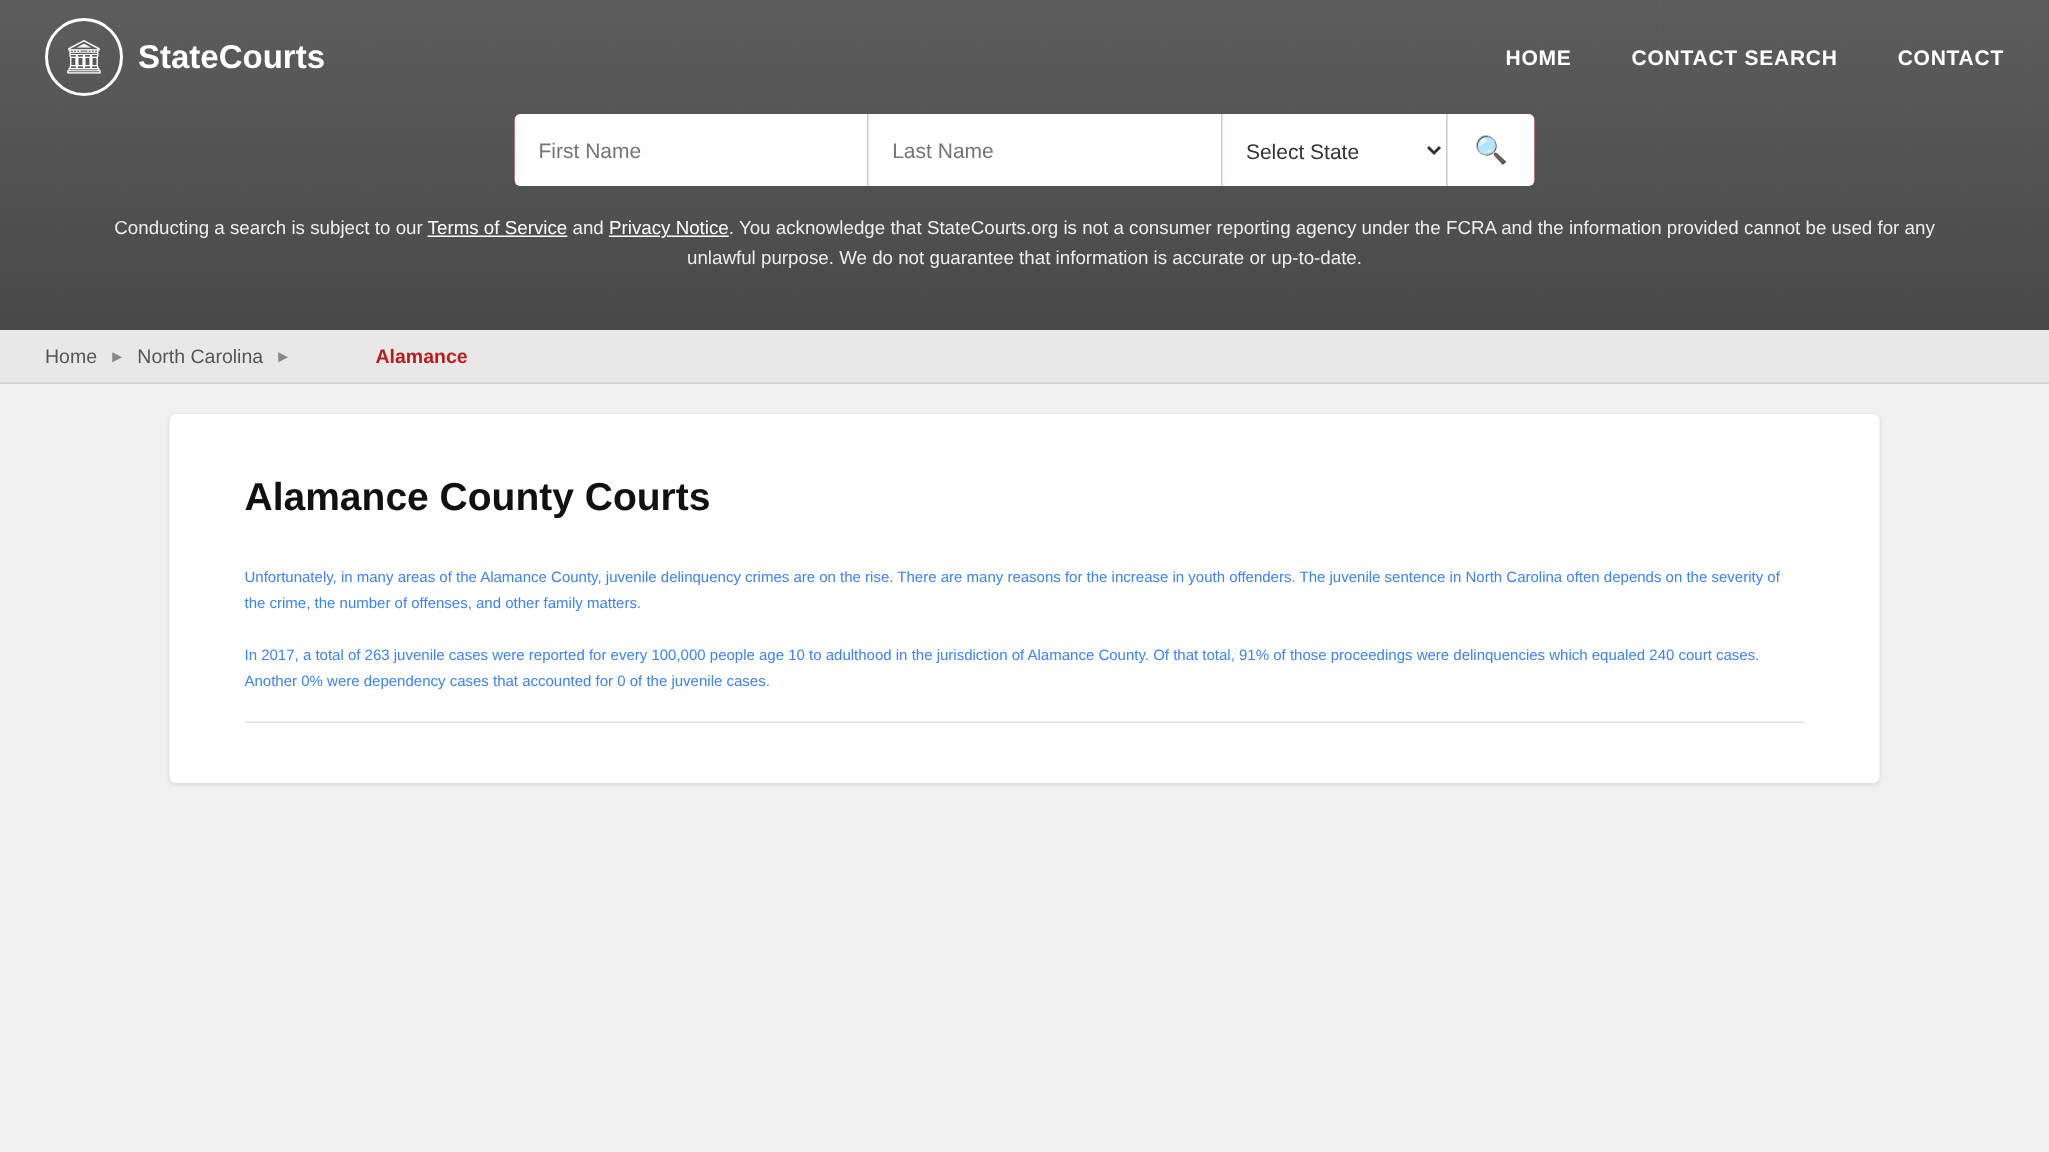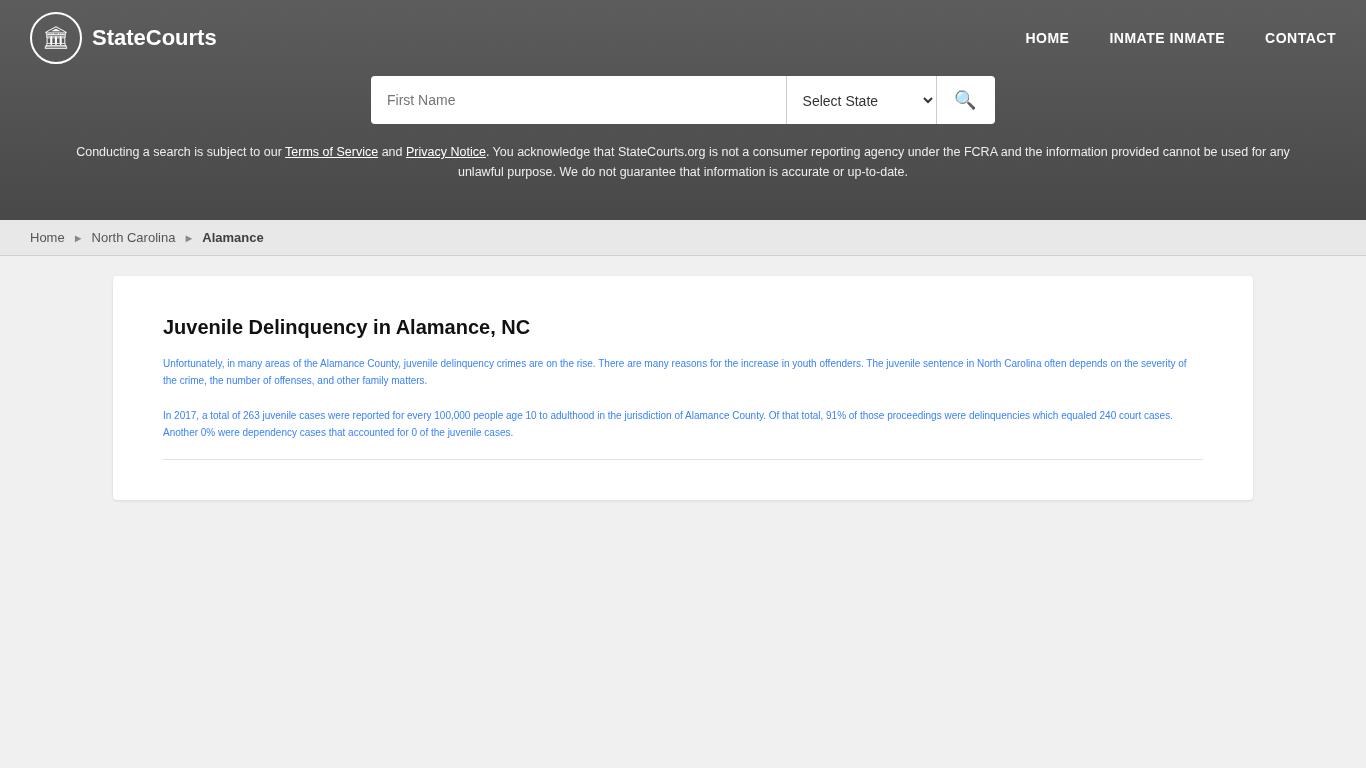--- a/index.html
+++ b/index.html
@@ -82,21 +82,21 @@
     .search-bar-container {
       display: flex;
       justify-content: center;
       padding: 0 20px 18px;
     }
     .search-bar {
       display: flex;
       background: #ef4444;
       border-radius: 4px;
       overflow: hidden;
-      width: 624px;
+      width: 680px;
       height: 48px;
     }
     .search-bar input {
       flex: 1;
       border: none;
       outline: none;
       padding: 0 16px;
       font-size: 14px;
       color: #555;
       border-right: 1px solid #ccc;
@@ -151,21 +151,22 @@
     .breadcrumb a {
       color: #555;
       text-decoration: none;
     }
     .breadcrumb-sep {
       color: #888;
       font-size: 11px;
     }
     .breadcrumb-current {
       font-weight: bold;
-      color: #404040;
+      color: #b91c1c;
+      margin-left: 48px;
     }
 
     
     .main-wrapper {
       max-width: 1180px;
       margin: 0 auto;
       padding: 20px 20px;
     }
     .content-card {
       background: white;
@@ -204,29 +205,30 @@
   <div class="header-bg"></div>
   <div class="header-content">
 
     <nav class="navbar">
       <a class="logo" href="#">
         <div class="logo-icon">🏛</div>
         <span class="logo-text">StateCourts</span>
       </a>
       <div class="nav-links">
         <a class="nav-link" href="#">HOME</a>
-        <a class="nav-link" href="#">INMATE INMATE</a>
+        <a class="nav-link" href="#">CONTACT SEARCH</a>
         <a class="nav-link" href="#">CONTACT</a>
       </div>
     </nav>
 
 
     <div class="search-bar-container">
       <div class="search-bar">
         <input type="text" placeholder="First Name" style="">
+        <input type="text" placeholder="Last Name" style="">
         <select id="state-select"><option value="Select State">Select State</option><option value="Alabama">Alabama</option><option value="Alaska">Alaska</option><option value="Arizona">Arizona</option><option value="Arkansas">Arkansas</option><option value="California">California</option><option value="Colorado">Colorado</option><option value="Connecticut">Connecticut</option><option value="Delaware">Delaware</option><option value="Florida">Florida</option><option value="Georgia">Georgia</option><option value="Hawaii">Hawaii</option><option value="Idaho">Idaho</option><option value="Illinois">Illinois</option><option value="Indiana">Indiana</option><option value="Iowa">Iowa</option><option value="Kansas">Kansas</option><option value="Kentucky">Kentucky</option><option value="Louisiana">Louisiana</option><option value="Maine">Maine</option><option value="Maryland">Maryland</option><option value="Massachusetts">Massachusetts</option><option value="Michigan">Michigan</option><option value="Minnesota">Minnesota</option><option value="Mississippi">Mississippi</option><option value="Missouri">Missouri</option><option value="Montana">Montana</option><option value="Nebraska">Nebraska</option><option value="Nevada">Nevada</option><option value="New Hampshire">New Hampshire</option><option value="New Jersey">New Jersey</option><option value="New Mexico">New Mexico</option><option value="New York">New York</option><option value="North Carolina">North Carolina</option><option value="North Dakota">North Dakota</option><option value="Ohio">Ohio</option><option value="Oklahoma">Oklahoma</option><option value="Oregon">Oregon</option><option value="Pennsylvania">Pennsylvania</option><option value="Rhode Island">Rhode Island</option><option value="South Carolina">South Carolina</option><option value="South Dakota">South Dakota</option><option value="Tennessee">Tennessee</option><option value="Texas">Texas</option><option value="Utah">Utah</option><option value="Vermont">Vermont</option><option value="Virginia">Virginia</option><option value="Washington">Washington</option><option value="West Virginia">West Virginia</option><option value="Wisconsin">Wisconsin</option><option value="Wyoming">Wyoming</option></select>
         <button class="search-btn">
           <span>🔍</span>
         </button>
       </div>
     </div>
 
     <div class="disclaimer">
       Conducting a search is subject to our <a href="#">Terms of Service</a> and <a href="#">Privacy Notice</a>. You acknowledge that StateCourts.org is not a consumer reporting agency under the FCRA and the information provided cannot be used for any unlawful purpose. We do not guarantee that information is accurate or up-to-date.
     </div>
@@ -236,21 +238,21 @@
 <nav class="breadcrumb">
   <a href="#">Home</a>
   <span class="breadcrumb-sep">►</span>
   <a href="#">North Carolina</a>
   <span class="breadcrumb-sep">►</span>
   <span class="breadcrumb-current">Alamance</span>
 </nav>
 
 <main class="main-wrapper">
   <div class="content-card">
+    <h1 class="content-main-title">Alamance County Courts</h1>
 
     <div class="content-section">
-      <h2 class="section-title">Juvenile Delinquency in Alamance, NC</h2>
       <p class="body-text">Unfortunately, in many areas of the Alamance County, juvenile delinquency crimes are on the rise. There are many reasons for the increase in youth offenders. The juvenile sentence in North Carolina often depends on the severity of the crime, the number of offenses, and other family matters.</p>
       <p class="body-text">In 2017, a total of 263 juvenile cases were reported for every 100,000 people age 10 to adulthood in the jurisdiction of Alamance County. Of that total, 91% of those proceedings were delinquencies which equaled 240 court cases. Another 0% were dependency cases that accounted for 0 of the juvenile cases.</p>
     </div>
     <hr class="divider">
   </div>
 </main>
 
 </body></html>

